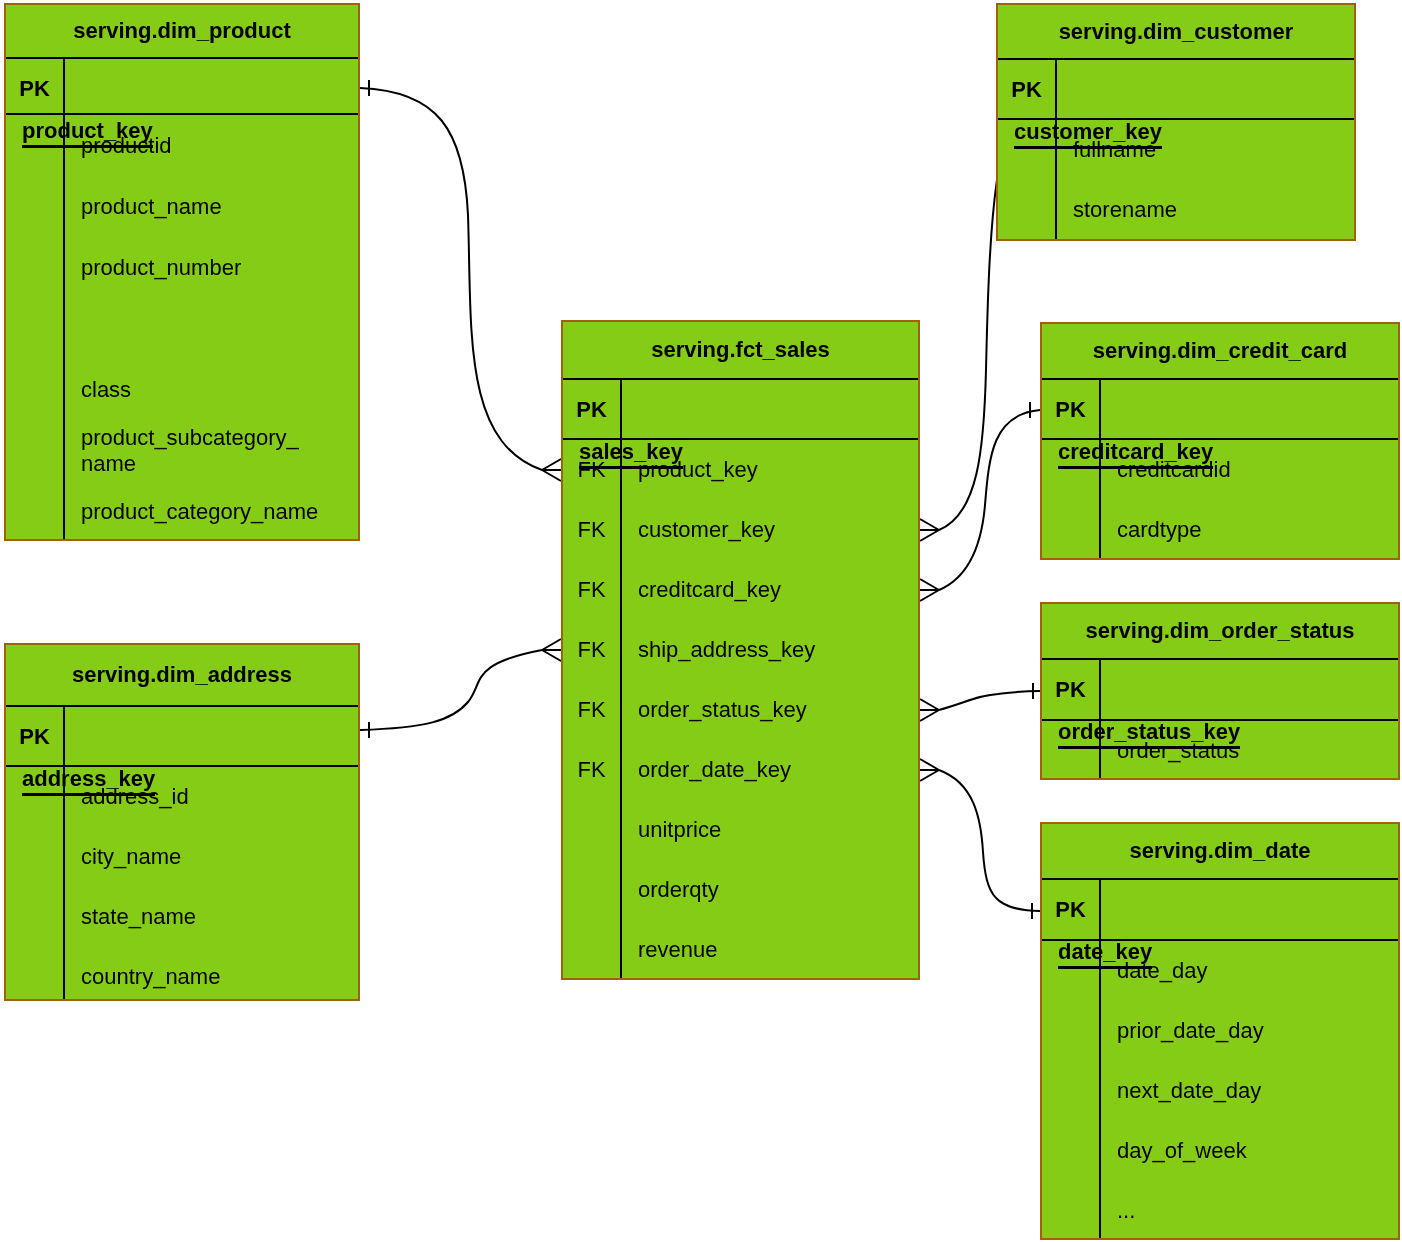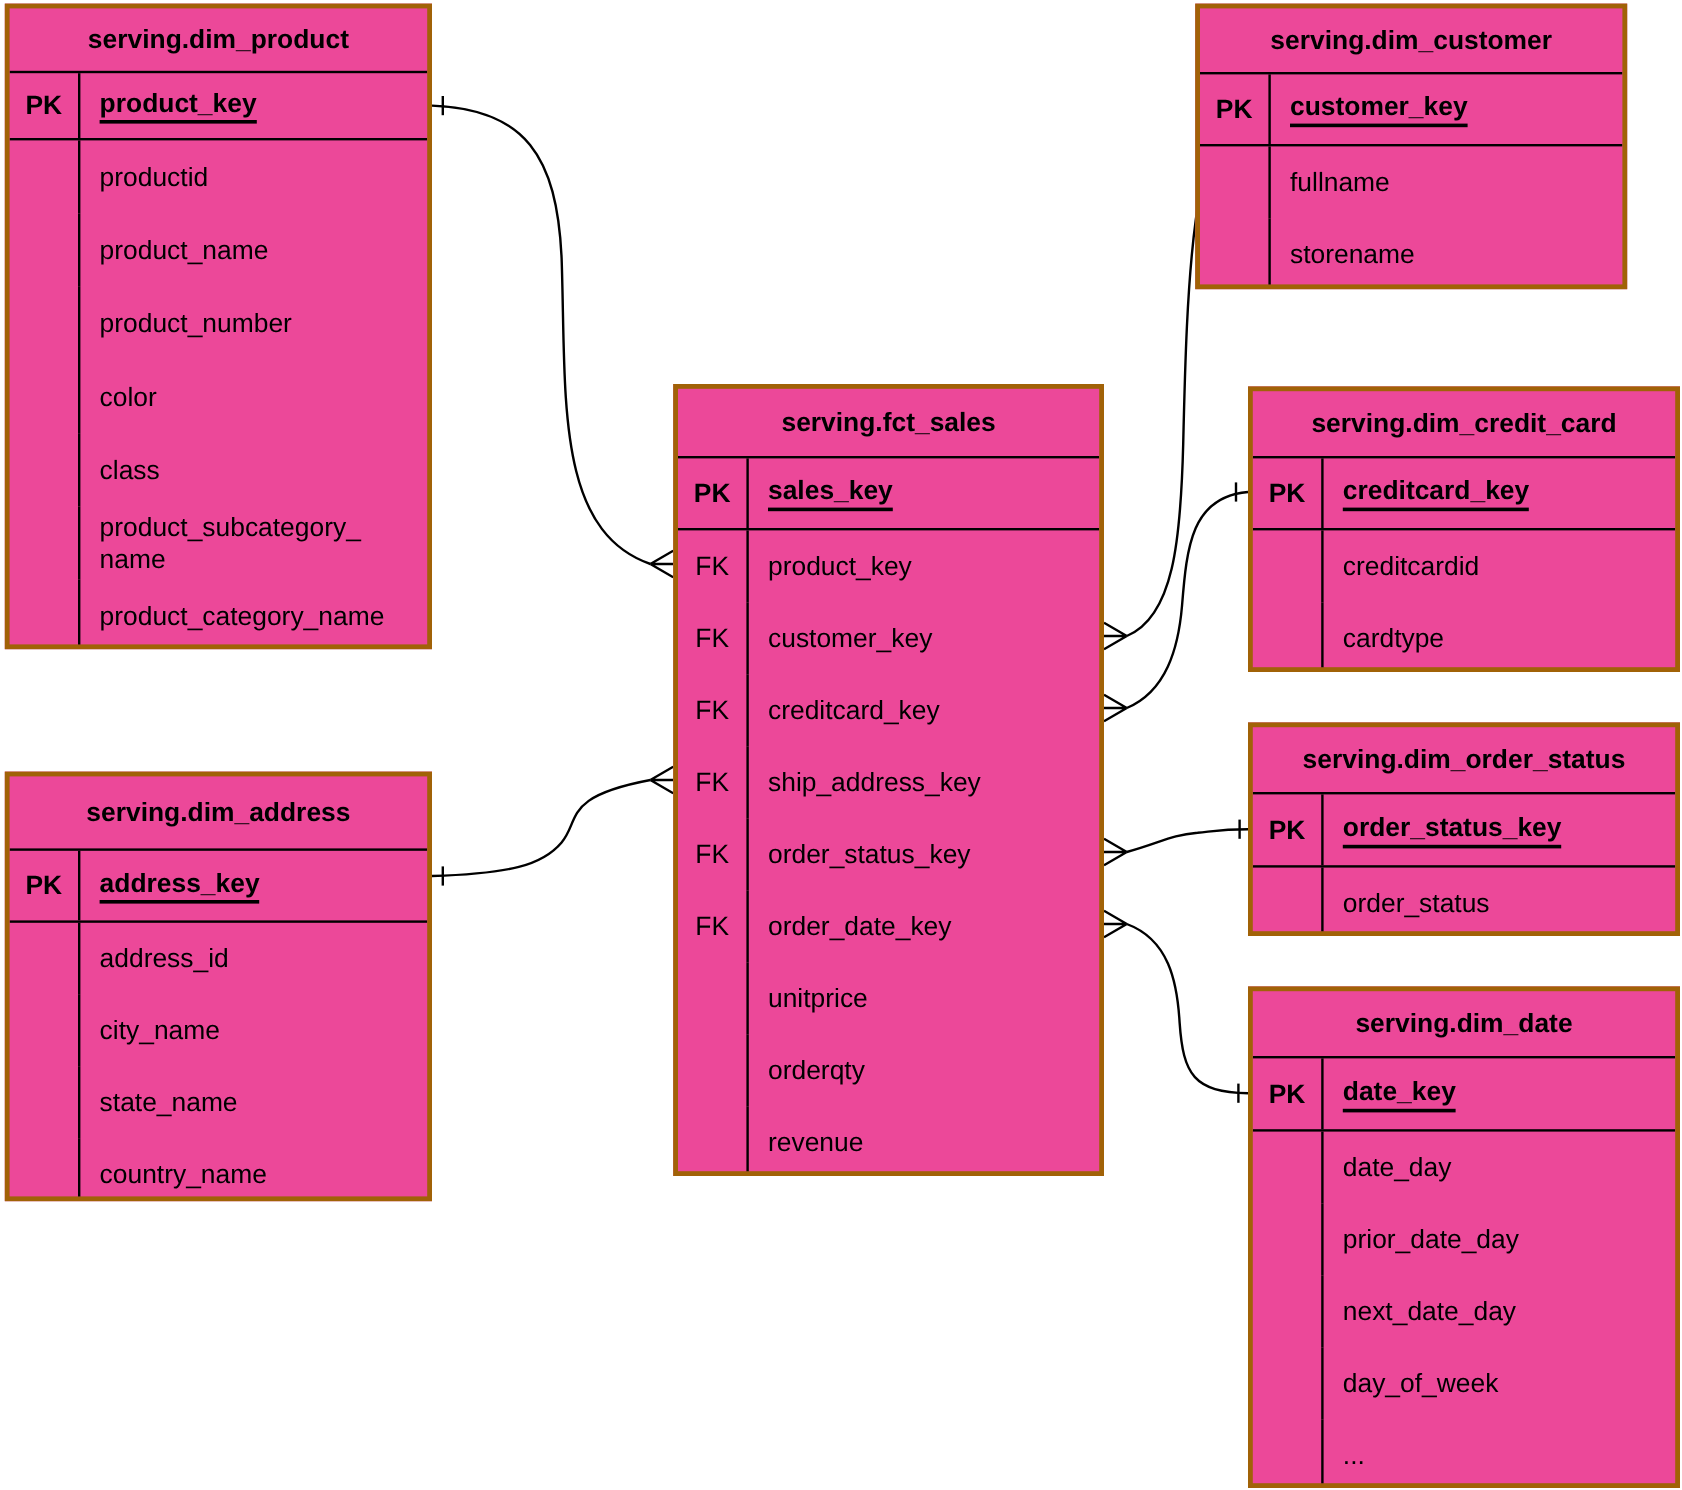--- a/index.html
+++ b/index.html
@@ -4,31 +4,31 @@
 <style>
   html,body{margin:0;padding:0;background:#ffffff;}
   body{
     width:1402px;height:1242px;position:relative;overflow:hidden;
     font-family:"Liberation Sans", sans-serif;color:#000;
   }
   .wires{position:absolute;left:0;top:0;z-index:1;}
   .wire{stroke:#000;stroke-width:2;fill:none;}
 
   .etable{
-    position:absolute;z-index:2;background:#ec4899;
-    border:4px solid #a16207;box-sizing:border-box;
+    position:absolute;z-index:2;background:#84cc16;
+    border:2px solid #a16207;box-sizing:border-box;
     display:flex;flex-direction:column;overflow:hidden;
   }
   .thead{
     border-bottom:2px solid #000;box-sizing:border-box;
     display:flex;align-items:center;justify-content:center;
     font-weight:bold;font-size:22px;flex:0 0 auto;
   }
   .trow{display:flex;flex:0 0 auto;box-sizing:border-box;}
-  .pkrow{border-bottom:2px solid #000;}
+  .pkrow{border-bottom:2px solid #000;flex-direction:column;}
   .kcell{
     width:59px;flex:0 0 59px;box-sizing:border-box;
     border-right:2px solid #000;
     display:flex;align-items:center;justify-content:center;
     font-size:22px;
   }
   .pkrow .kcell{font-weight:bold;}
   .ncell{
     flex:1;display:flex;align-items:center;
     padding-left:16px;font-size:22px;line-height:26px;
@@ -122,21 +122,20 @@
   <div class="trow frow">
     <div class="kcell"></div>
     <div class="ncell">product_name</div>
   </div>
   <div class="trow frow">
     <div class="kcell"></div>
     <div class="ncell">product_number</div>
   </div>
   <div class="trow frow">
     <div class="kcell"></div>
-    <div class="ncell">color</div>
   </div>
   <div class="trow frow">
     <div class="kcell"></div>
     <div class="ncell">class</div>
   </div>
   <div class="trow frow">
     <div class="kcell"></div>
     <div class="ncell">product_subcategory_
 name</div>
   </div>

